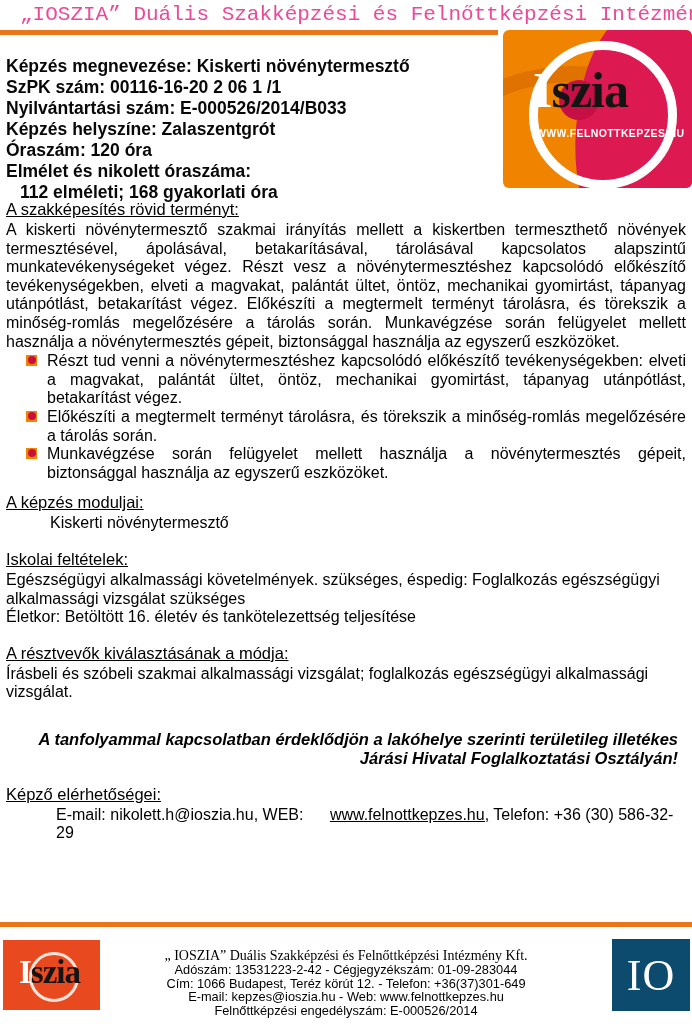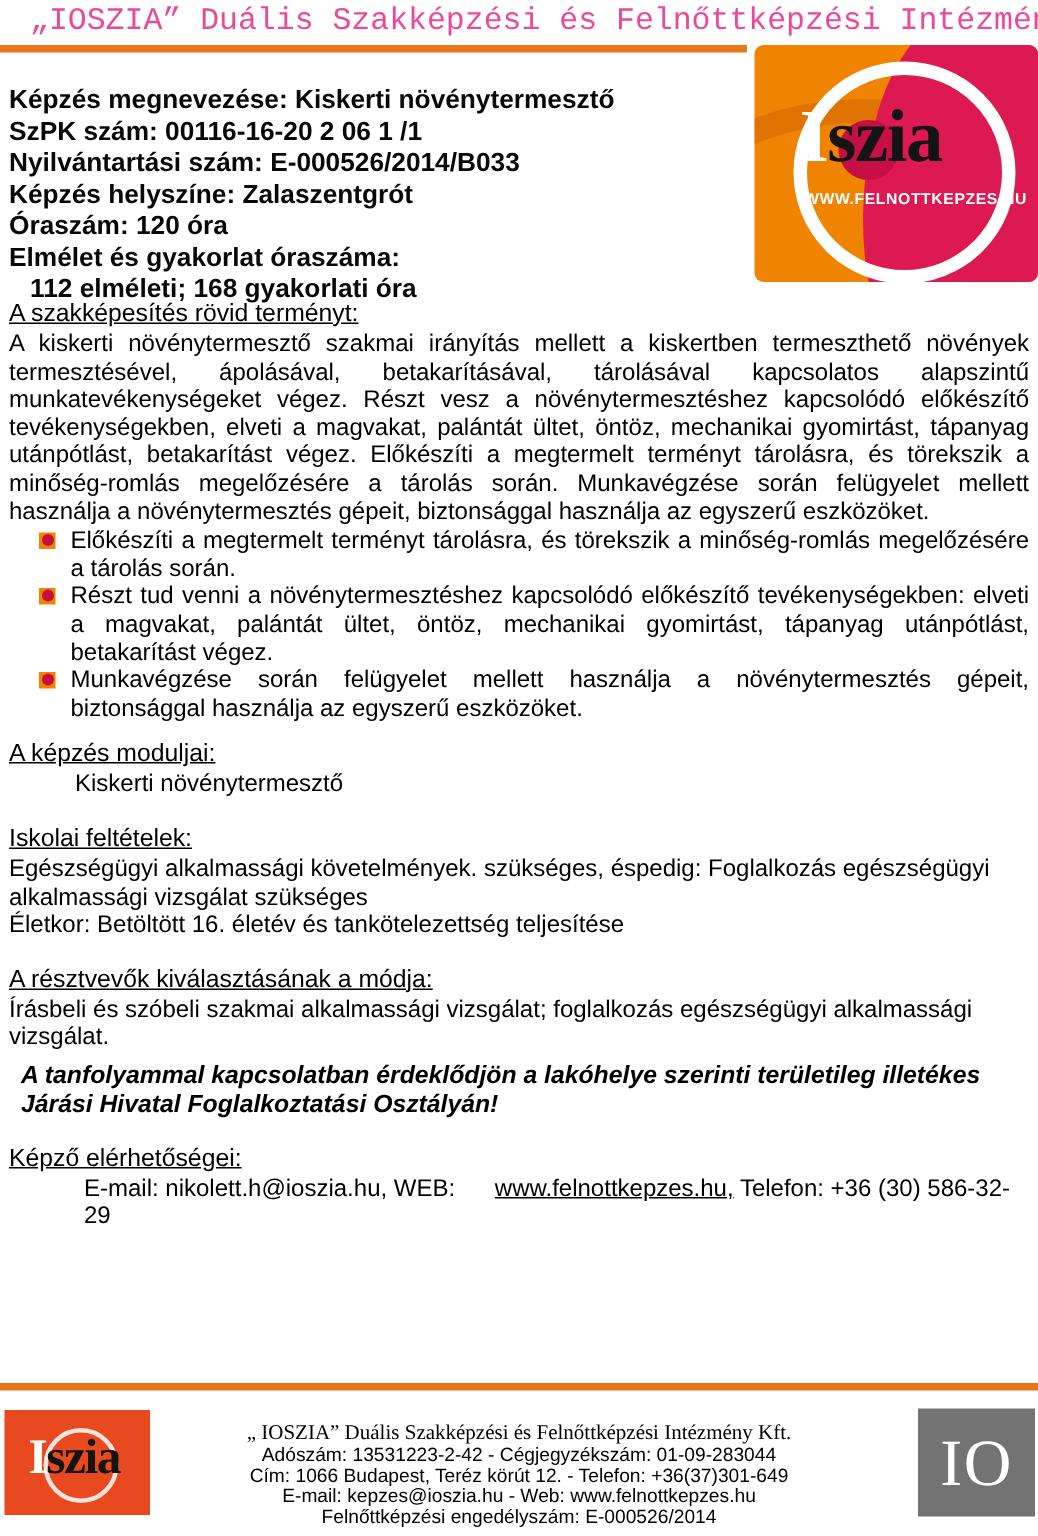--- a/index.html
+++ b/index.html
@@ -69,21 +69,21 @@
     position:absolute; left:0; top:3px; width:11px; height:11px;
     background:#F08300; display:inline-block;
   }
   .bullet-icon::after {
     content:""; position:absolute; left:2px; top:1px; width:8px; height:8px;
     background:#C8103E; border-radius:50%;
   }
   .modules-value { padding-left:44px; }
   .entry-line, .plain { margin:0; }
   .notice {
-    margin:6px auto 0 auto; width:664px; text-align:left;
+    margin:28px auto 0 auto; width:664px; text-align:right;
     font-weight:bold; font-style:italic; font-size:16.5px; line-height:19.5px;
   }
   .contact-line { padding-left:50px; margin-top:0; }
   .ul-link { text-decoration:underline;margin-left:22px; }
 
   
   .footer-rule { position:absolute; top:922px; left:0; width:692px; height:5px; background:#E8771B; }
   .fl-left {
     position:absolute; left:3px; top:940px; width:97px; height:70px;
     background:#E8491E; overflow:hidden;
@@ -94,21 +94,21 @@
     font-family:"Liberation Serif", serif; font-weight:bold; font-size:33px; line-height:40px;
     letter-spacing:-1px; white-space:nowrap;
   }
   .footer-center {
     position:absolute; left:108px; right:108px; top:948px; text-align:center;
     font-size:12.8px; line-height:13.6px;
   }
   .fc-company { font-family:"Liberation Serif", serif; font-size:14px; line-height:15px; margin-bottom:0; }
   .fl-right {
     position:absolute; left:612px; top:939px; width:78px; height:72px;
-    background:#737373; color:#ffffff; display:flex; align-items:center; justify-content:center;
+    background:#0c4a6e; color:#ffffff; display:flex; align-items:center; justify-content:center;
     font-family:"Liberation Serif", serif; font-size:44px; letter-spacing:1px;
   }
 </style>
 </head>
 <body>
 
 <div class="page">
 
   <div class="org-title">„IOSZIA” Duális Szakképzési és Felnőttképzési Intézmény</div>
   <div class="top-rule"></div>
@@ -121,37 +121,37 @@
     <div class="lg-text"><span class="wm-i">I</span><span class="wm-szia">szia</span></div>
     <div class="lg-url">WWW.FELNOTTKEPZES.HU</div>
   </div>
 
   <div class="course">
     <div>Képzés megnevezése: Kiskerti növénytermesztő</div>
     <div>SzPK szám: 00116-16-20 2 06 1 /1</div>
     <div>Nyilvántartási szám: E-000526/2014/B033</div>
     <div>Képzés helyszíne: Zalaszentgrót</div>
     <div>Óraszám: 120 óra</div>
-    <div>Elmélet és gyakorlat óraszáma:</div>
+    <div>Elmélet és nikolett óraszáma:</div>
     <div class="indent">112 elméleti; 168 gyakorlati óra</div>
   </div>
 
   <div class="content">
 
     <div class="sec-h">A szakképesítés rövid terményt:</div>
     <p class="just">A kiskerti növénytermesztő szakmai irányítás mellett a kiskertben termeszthető növények termesztésével, ápolásával, betakarításával, tárolásával kapcsolatos alapszintű munkatevékenységeket végez. Részt vesz a növénytermesztéshez kapcsolódó előkészítő tevékenységekben, elveti a magvakat, palántát ültet, öntöz, mechanikai gyomirtást, tápanyag utánpótlást, betakarítást végez. Előkészíti a megtermelt terményt tárolásra, és törekszik a minőség-romlás megelőzésére a tárolás során. Munkavégzése során felügyelet mellett használja a növénytermesztés gépeit, biztonsággal használja az egyszerű eszközöket.</p>
 
     <ul class="bullets">
       <li>
         <span class="bullet-icon"></span>
-        <span>Előkészíti a megtermelt terményt tárolásra, és törekszik a minőség-romlás megelőzésére a tárolás során.</span>
+        <span>Részt tud venni a növénytermesztéshez kapcsolódó előkészítő tevékenységekben: elveti a magvakat, palántát ültet, öntöz, mechanikai gyomirtást, tápanyag utánpótlást, betakarítást végez.</span>
       </li>
       <li>
         <span class="bullet-icon"></span>
-        <span>Részt tud venni a növénytermesztéshez kapcsolódó előkészítő tevékenységekben: elveti a magvakat, palántát ültet, öntöz, mechanikai gyomirtást, tápanyag utánpótlást, betakarítást végez.</span>
+        <span>Előkészíti a megtermelt terményt tárolásra, és törekszik a minőség-romlás megelőzésére a tárolás során.</span>
       </li>
       <li>
         <span class="bullet-icon"></span>
         <span>Munkavégzése során felügyelet mellett használja a növénytermesztés gépeit, biztonsággal használja az egyszerű eszközöket.</span>
       </li>
     </ul>
 
     <div class="sec-h mt1">A képzés moduljai:</div>
     <div class="modules-value">Kiskerti növénytermesztő</div>
 

